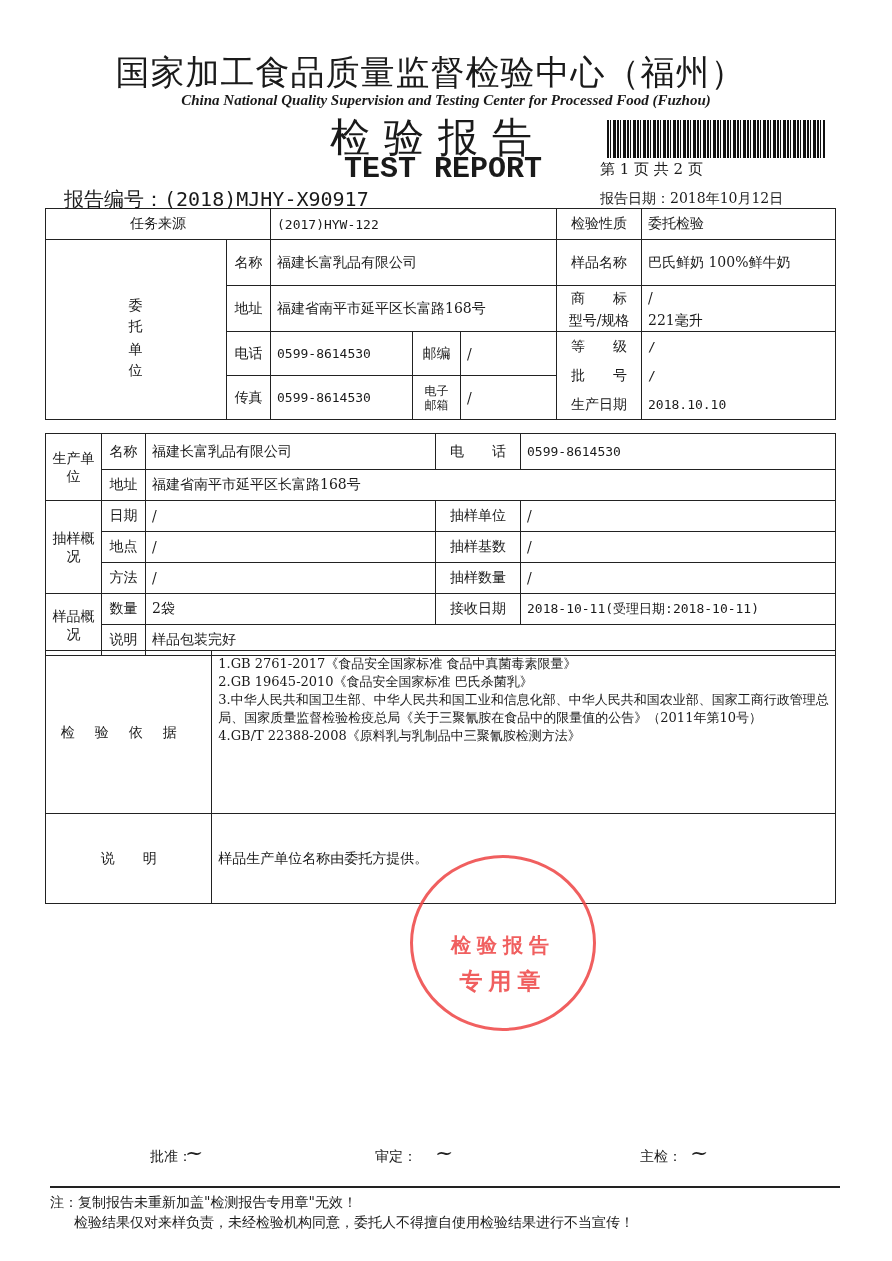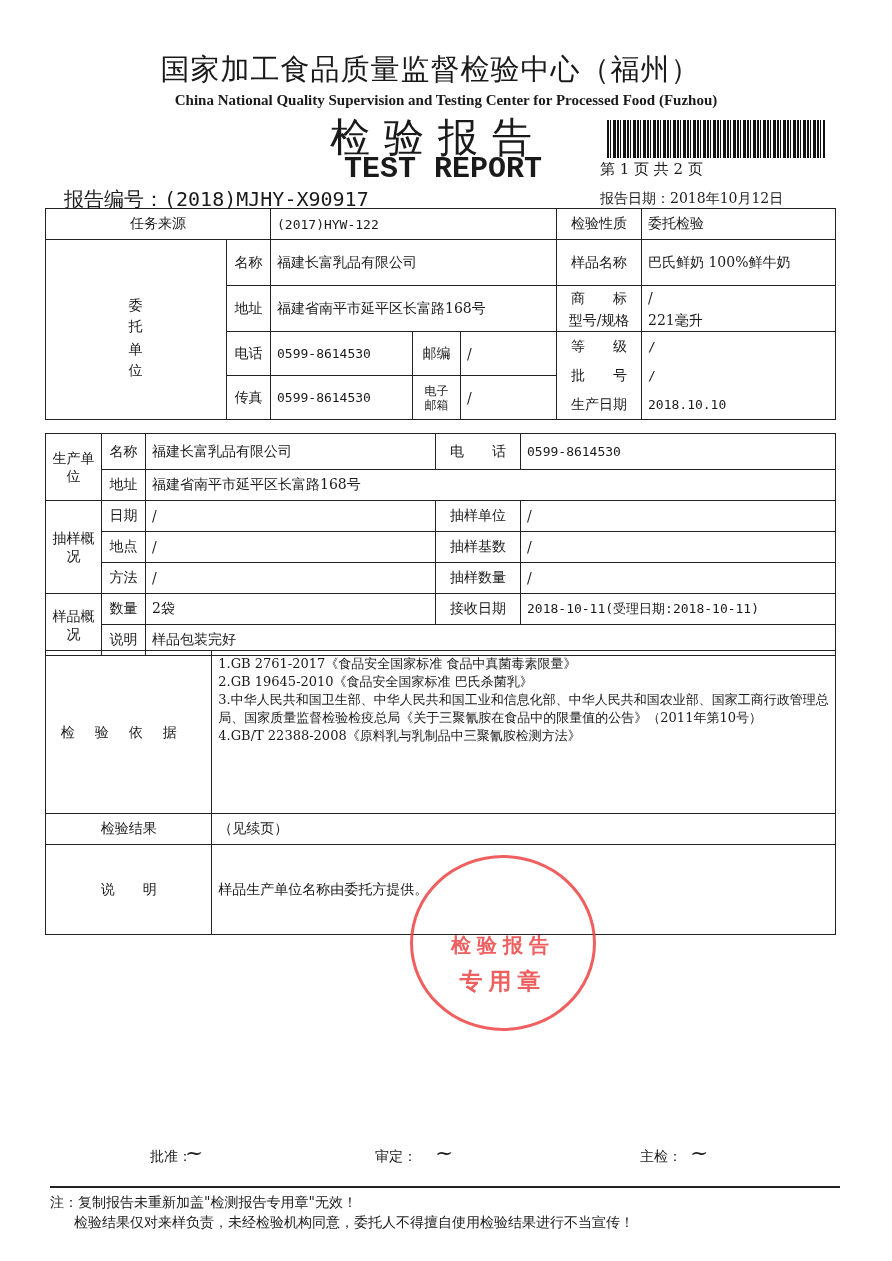--- a/index.html
+++ b/index.html
@@ -1,21 +1,21 @@
 <!DOCTYPE html>
 <html><head>
 <meta charset="utf-8">
 <style>
   html, body { margin:0; padding:0; background:#ffffff; }
   body { width:892px; height:1261px; position:relative; overflow:hidden;
          font-family:"DejaVu Serif", "Liberation Serif", serif; color:#1a1a1a; }
   .abs { position:absolute; }
-  .title-cn { left:0; width:861px; top:50px; text-align:center; font-size:29px; letter-spacing:1px;font-family:Liberation Serif, serif; }
+  .title-cn { left:0; width:861px; top:50px; text-align:center; font-size:34px; letter-spacing:1px;font-family:Liberation Serif, serif; }
   .title-en { left:0; width:892px; top:92px; text-align:center; font-size:15px; font-weight:bold;
-              font-family:"Liberation Serif", serif; }
+              font-family:"Liberation Serif", serif;font-style:italic; }
   .report-cn { left:330px; top:110px; font-size:40px; letter-spacing:14px; }
   .report-en { left:344px; top:152px; font-size:30px; font-weight:bold; font-family:Liberation Mono, monospace; }
   .barcode { left:607px; top:120px; width:218px; height:38px;
              background: repeating-linear-gradient(90deg, #111 0 2px, #fff 2px 3px, #111 3px 4px, #fff 4px 6px, #111 6px 9px, #fff 9px 10px); }
   .page-no { left:600px; top:160px; font-size:15px; }
   .report-no { left:64px; top:186px; font-size:20px; font-family:"DejaVu Sans Mono", monospace; }
   .report-date { left:600px; top:190px; font-size:14px; }
   table.grid { position:absolute; border-collapse:collapse; left:45px; width:791px; font-size:14px; }
   table.grid td { border:1.5px solid #222; padding:0 6px; vertical-align:middle; height:30px; }
   .lbl { text-align:center; white-space:nowrap; }
@@ -168,24 +168,20 @@
   <tbody>
       <tr style="height:163px">
     <td class="lbl" style="white-space:normal;width:60px;letter-spacing:20px;line-height:40px;">检验依据</td>
     <td colspan="3" class="basis" style="vertical-align:top;">
       <div>1.GB 2761-2017《食品安全国家标准 食品中真菌毒素限量》</div>
       <div>2.GB 19645-2010《食品安全国家标准 巴氏杀菌乳》</div>
       <div>3.中华人民共和国卫生部、中华人民共和国工业和信息化部、中华人民共和国农业部、国家工商行政管理总局、国家质量监督检验检疫总局《关于三聚氰胺在食品中的限量值的公告》（2011年第10号）</div>
       <div>4.GB/T 22388-2008《原料乳与乳制品中三聚氰胺检测方法》</div>
     </td>
   </tr>
-  <tr style="height:30px">
-    <td class="lbl">检验结果</td>
-    <td colspan="3">（见续页）</td>
-  </tr>
   <tr style="height:90px">
     <td class="lbl">说　　明</td>
     <td colspan="3">样品生产单位名称由委托方提供。</td>
   </tr>
 </tbody>
   </table>
 
 <div class="abs stamp">
   <div class="t1">检验报告</div>
   <div class="t2">专用章</div>

